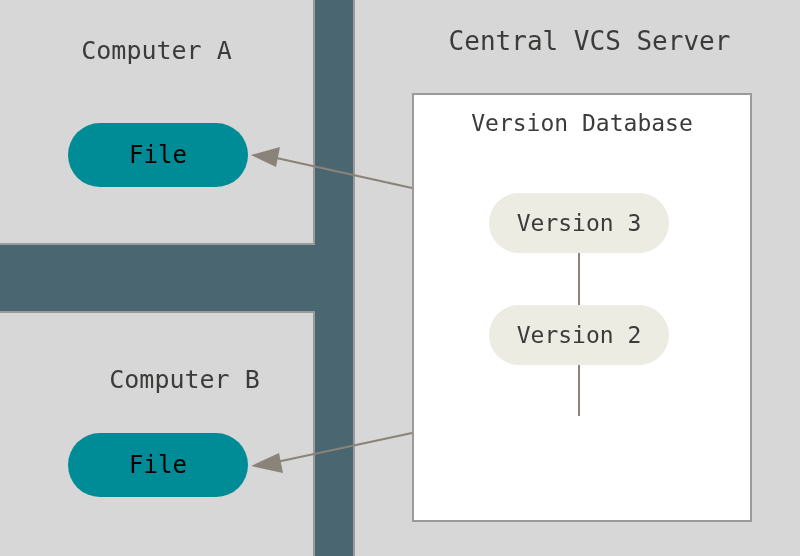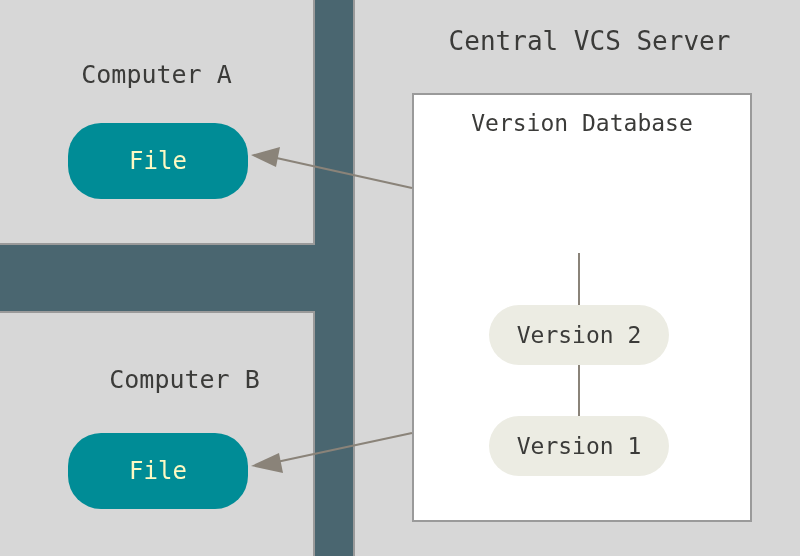--- a/index.html
+++ b/index.html
@@ -41,21 +41,21 @@
   }
   .panel-title {
     position: absolute;
     width: 100%;
     text-align: center;
     color: #3b3b39;
     font-size: 25px;
     letter-spacing: 0px;
     white-space: nowrap;
   }
-  #panel-computer-a .panel-title { top: 60px; }
+  #panel-computer-a .panel-title { top: 36px; }
   #panel-computer-b .panel-title { top: 52px; padding-left: 28px; }
   #panel-server .panel-title {
     top: 26px;
     font-size: 26px;
     padding-left: 12px;
   }
   #version-database {
     position: absolute;
     left: 412px;
     top: 93px;
@@ -70,27 +70,27 @@
     top: 15px;
     width: 100%;
     text-align: center;
     color: #3b3b39;
     font-size: 23px;
     white-space: nowrap;
   }
   .file-pill {
     position: absolute;
     width: 180px;
-    height: 76px;
+    height: 64px;
     background: #008c96;
     border-radius: 33px;
     display: flex;
     align-items: center;
     justify-content: center;
-    color: #fef9c3;
+    color: #000000;
     font-size: 24px;
     text-align: right;
   }
   #file-pill-a { left: 68px; top: 123px; }
   #file-pill-b { left: 68px; top: 433px; }
   .version-pill {
     position: absolute;
     left: 489px;
     width: 180px;
     height: 60px;
@@ -136,22 +136,22 @@
   </div>
 
   <div class="panel" id="panel-server">
     <div class="panel-title">Central VCS Server</div>
   </div>
 
   <div id="version-database">
     <div id="version-database-title">Version Database</div>
   </div>
 
+  <div class="version-pill" id="version-pill-3">Version 3</div>
   <div class="version-pill" id="version-pill-2">Version 2</div>
-  <div class="version-pill" id="version-pill-1">Version 1</div>
 
   <div class="version-link" id="version-link-3-2"></div>
   <div class="version-link" id="version-link-2-1"></div>
 
   <div class="file-pill" id="file-pill-a">File</div>
   <div class="file-pill" id="file-pill-b">File</div>
 
   <svg id="arrows-layer" viewBox="0 0 800 556">
     <g>
       <line x1="412" y1="188" x2="272" y2="157" stroke="#8a8379" stroke-width="2.2"></line>

